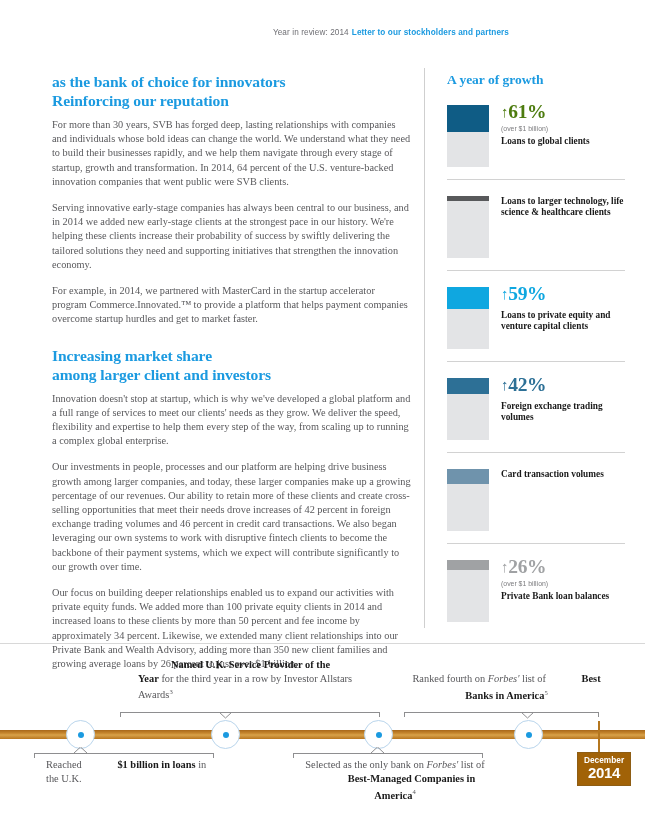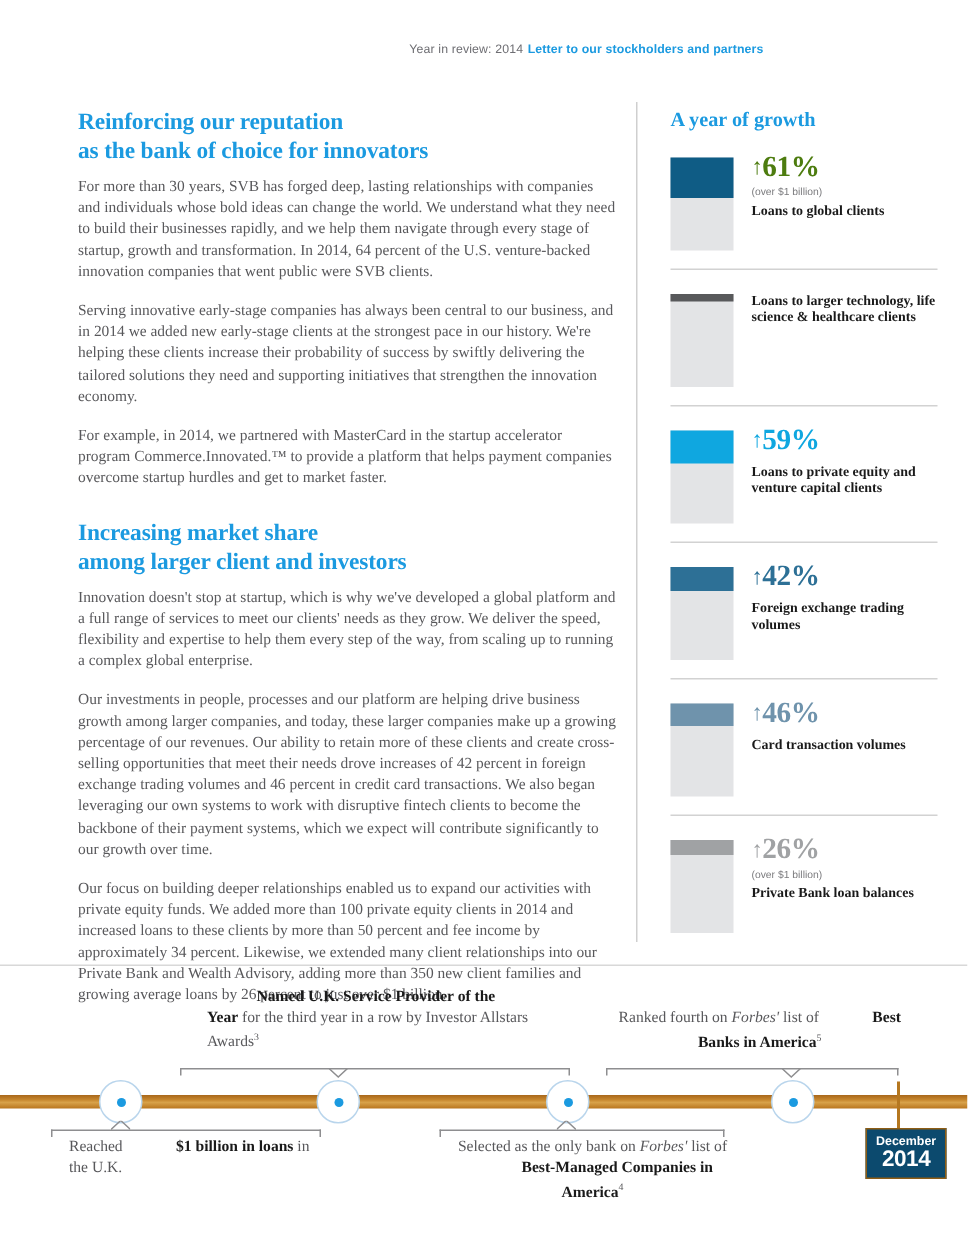--- a/index.html
+++ b/index.html
@@ -140,21 +140,21 @@
   }
   .bracket .cap-l { left: 0; }
   .bracket .cap-r { right: 0; }
   .chev {
     position: absolute; width: 13px; height: 7px; overflow: hidden;
   }
   .chev svg { display: block; }
 
   .datebox {
     position: absolute; left: 577px; top: 752px;
-    background: #0c4a6e; color: #ffffff;
+    background: #a16207; color: #ffffff;
     padding: 3px 6px 4px 6px; text-align: center;
     font-family: "Liberation Sans", sans-serif;
     border: 1px solid #8e5d14;
   }
   .datebox .m { font-size: 8.3px; font-weight: bold; line-height: 9px; }
   .datebox .y { font-size: 15px; font-weight: bold; line-height: 16px; letter-spacing: -.3px; }
   .date-stem {
     position: absolute; left: 598px; top: 721px; width: 1.6px; height: 32px;
     background: #b5771f;
   }
@@ -164,22 +164,22 @@
 
 <div class="page">
 
   <div class="header">
     <span>Year in review: 2014</span><span class="hl">Letter to our stockholders and partners</span>
   </div>
 
   <div class="leftcol">
 
     <h2 class="sec">
+      <span class="l2">as the bank of choice for innovators</span>
       <span class="l2">Reinforcing our reputation</span>
-      <span class="l2">as the bank of choice for innovators</span>
     </h2>
     <p class="body">For more than 30 years, SVB has forged deep, lasting relationships with companies and individuals whose bold ideas can change the world. We understand what they need to build their businesses rapidly, and we help them navigate through every stage of startup, growth and transformation. In 2014, 64 percent of the U.S. venture-backed innovation companies that went public were SVB clients.</p>
     <p class="body">Serving innovative early-stage companies has always been central to our business, and in 2014 we added new early-stage clients at the strongest pace in our history. We're helping these clients increase their probability of success by swiftly delivering the tailored solutions they need and supporting initiatives that strengthen the innovation economy.</p>
     <p class="body">For example, in 2014, we partnered with MasterCard in the startup accelerator program Commerce.Innovated.™ to provide a platform that helps payment companies overcome startup hurdles and get to market faster.</p>
 
     <h2 class="sec gap-before">
       <span class="l2">Increasing market share</span>
       <span class="l2">among larger client and investors</span>
     </h2>
     <p class="body">Innovation doesn't stop at startup, which is why we've developed a global platform and a full range of services to meet our clients' needs as they grow. We deliver the speed, flexibility and expertise to help them every step of the way, from scaling up to running a complex global enterprise.</p>
@@ -230,21 +230,20 @@
             <div class="pct" style="color: rgb(45, 112, 150);"><span class="arr">↑</span>42%</div>
             <div class="desc">Foreign exchange trading volumes</div>
           </div>
         </div>
         <div class="hr"></div>
         <div class="stat">
           <div class="bar">
             <div class="fill" style="background: rgb(111, 147, 172); height: 24%;"></div>
           </div>
           <div class="info">
-            <div class="pct" style="color: rgb(111, 147, 172);"><span class="arr">↑</span>46%</div>
             <div class="desc">Card transaction volumes</div>
           </div>
         </div>
         <div class="hr"></div>
         <div class="stat">
           <div class="bar">
             <div class="fill" style="background: rgb(160, 162, 164); height: 16%;"></div>
           </div>
           <div class="info">
             <div class="pct" style="color: rgb(160, 162, 164);"><span class="arr">↑</span>26%</div>

